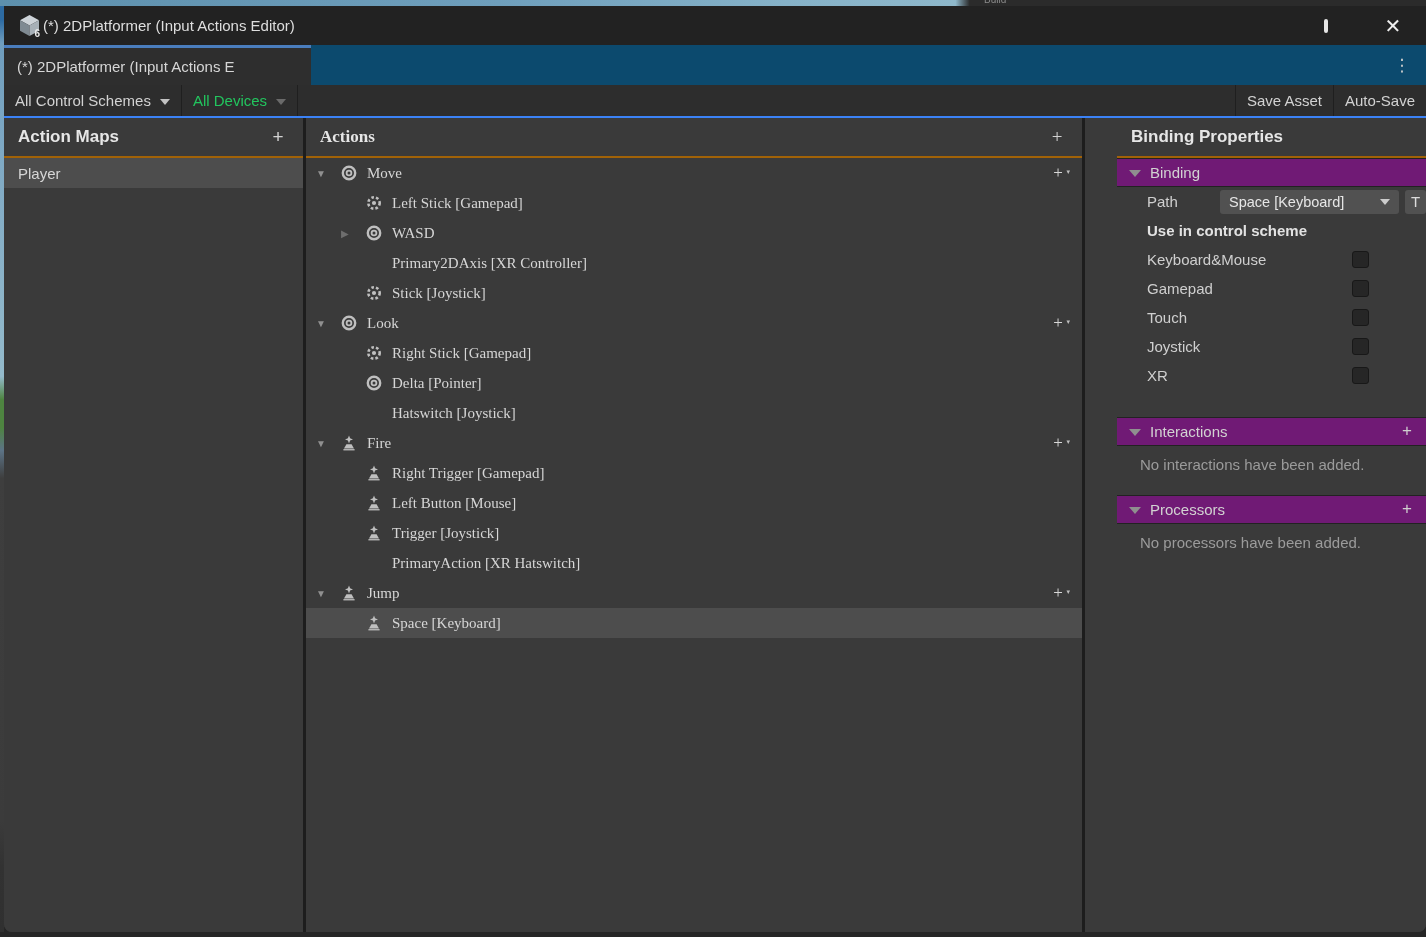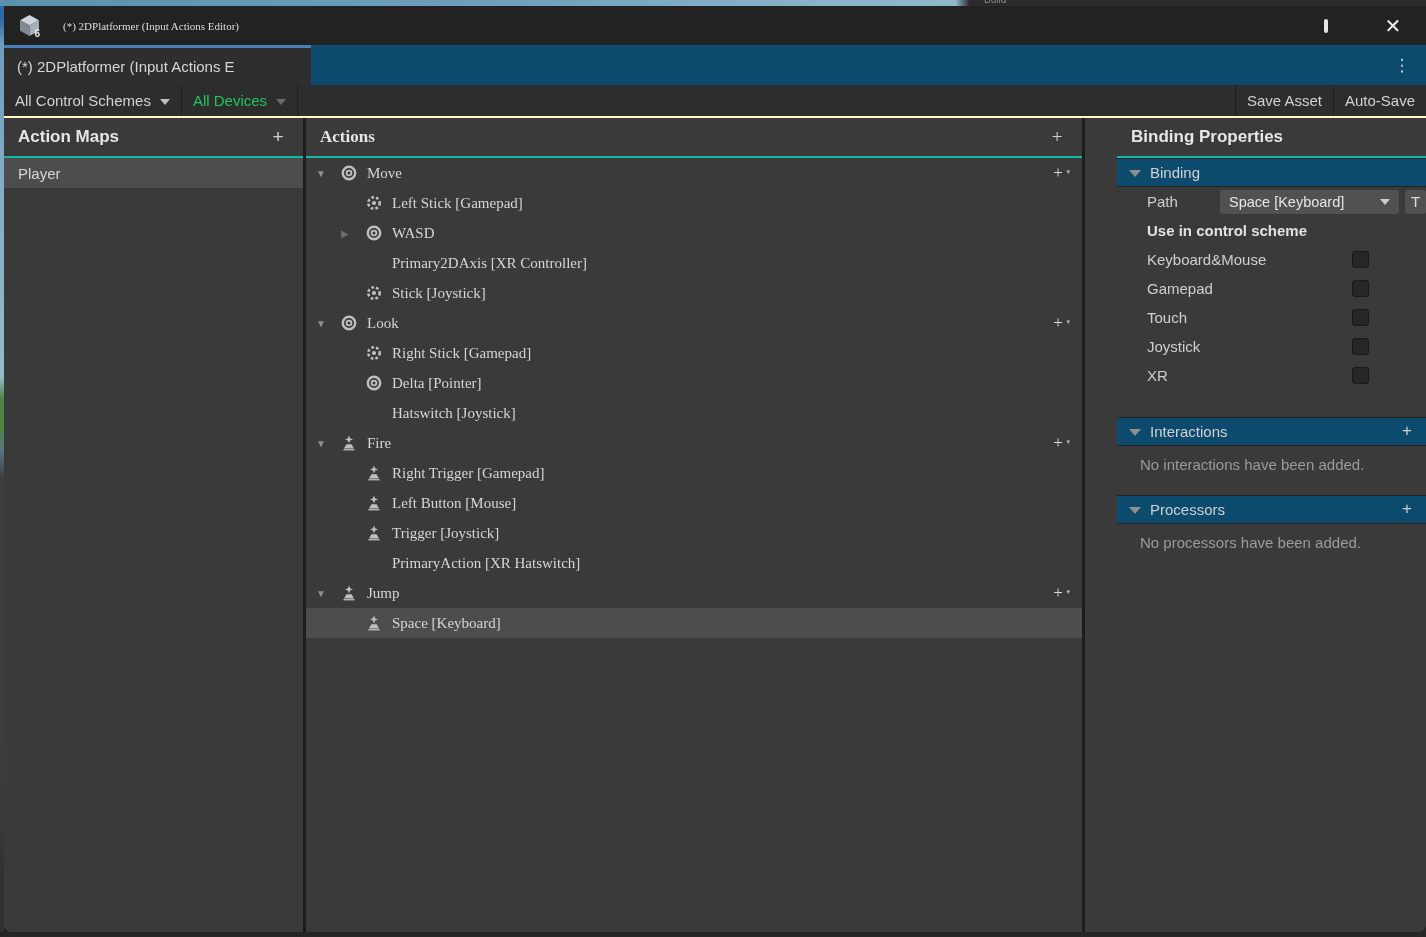--- a/index.html
+++ b/index.html
@@ -32,61 +32,61 @@
   
   .window {
     position:absolute; left:4px; top:6px; width:1422px; height:926px;
     background:#3a3a3a; border-radius:0 0 8px 8px; overflow:hidden;
     display:flex; flex-direction:column;
   }
 
   
   .titlebar { height:39px; background:#222222; display:flex; align-items:center; flex:none; }
   .app-icon { width:27px; height:27px; margin-left:12px; flex:none; }
-  .titlebar-title { margin-left:20px; font-size:11px; color:#dedede; white-space:nowrap;font-family:Liberation Serif, serif; }
+  .titlebar-title { margin-left:0; font-size:15px; color:#dedede; white-space:nowrap; }
   .win-controls { margin-left:auto; display:flex; align-items:center; height:100%; }
   .win-btn { width:46px; height:100%; display:flex; align-items:center; justify-content:center; }
   .win-min-glyph { width:15px; height:2px; background:#8f8f8f; margin-right:128px; }
   .win-max-glyph { width:14px; height:14px; border:2px solid #e6e6e6; border-radius:3px; margin-right:62px; }
   .win-close-glyph { font-size:20px; color:#efefef; line-height:1; margin-right:20px; }
 
   
   .tabrow { height:40px; background:#0c4a6e; position:relative; flex:none; }
   .doc-tab {
     position:absolute; left:0; top:0; width:307px; height:40px;
     background:#2e2e2e; border-top:3px solid #4a7dbd;
     display:flex; align-items:center; padding-left:13px;
     font-size:15px; color:#d6d6d6; white-space:nowrap; overflow:hidden;
   }
   .menu-dots { position:absolute; right:12px; top:8px; width:24px; height:24px;
     display:flex; align-items:center; justify-content:center;
     color:#cfcfcf; font-size:17px; letter-spacing:0; }
 
   
-  .toolbar { height:33px; background:#2d2d2d; border-bottom:2px solid #fef9c3;
+  .toolbar { height:33px; background:#2d2d2d; border-bottom:2px solid #3b82f6;
     display:flex; align-items:stretch; flex:none; }
   .tb-btn { display:flex; align-items:center; padding:0 11px; font-size:15px;
     color:#d2d2d2; border-right:1px solid #1f1f1f; white-space:nowrap; }
   .tb-btn.right { border-right:none; border-left:1px solid #1f1f1f; }
   .tb-btn.disabled { color:#22c55e; }
   .caret { width:0; height:0; border-left:5px solid transparent; border-right:5px solid transparent;
     border-top:6px solid #c2c2c2; margin-left:9px; margin-top:2px; }
   .tb-btn.disabled .caret { border-top-color:#6a6a6a; }
   .tb-spacer { flex:1; }
 
   
   .main { flex:1; display:flex; min-height:0; }
   .pane { display:flex; flex-direction:column; background:#3a3a3a; min-width:0; }
   .pane-left  { width:299px; flex:none; }
   .pane-mid   { flex:1;font-family:Liberation Serif, serif; }
   .pane-right { width:341px; flex:none;padding-left:32px; }
   .vdivider { width:3px; background:#1d1d1d; flex:none; }
 
   .pane-header { height:40px; flex:none; display:flex; align-items:center;
-    padding:0 14px; border-bottom:2px solid #14b8a6;
+    padding:0 14px; border-bottom:2px solid #a16207;
     font-size:17px; font-weight:bold; color:#e6e6e6; }
   .header-add { margin-left:auto; font-size:19px; font-weight:normal; color:#d2d2d2;
     width:22px; text-align:center; }
   .pane-body { flex:1; position:relative; overflow:hidden; }
 
   
   .map-row { height:30px; display:flex; align-items:center; padding-left:14px;
     font-size:15px; color:#d6d6d6; }
   .map-row.selected { background:#4d4d4d; }
 
@@ -100,21 +100,21 @@
   .expander.open   { color:#909090; }
   .expander.closed { color:#6e6e6e; }
   .tree-icon { width:18px; height:18px; flex:none; margin-right:9px; }
   .tree-icon svg { width:18px; height:18px; display:block; }
   .tree-label { white-space:nowrap; }
   .row-add { position:absolute; right:14px; top:4px; width:20px; height:22px;
     color:#d8d8d8; font-size:17px; text-align:center; line-height:22px; }
   .row-add i { position:absolute; right:-2px; bottom:1px; font-style:normal; font-size:7px; color:#bdbdbd; }
 
   
-  .section-header { height:29px; background:#0c4a6e; border-top:1px solid #222; border-bottom:1px solid #222;
+  .section-header { height:29px; background:#701a75; border-top:1px solid #222; border-bottom:1px solid #222;
     display:flex; align-items:center; padding:0 12px; position:relative;
     font-size:15px; color:#d2d2d2; }
   .section-header .tri { width:0; height:0; border-left:6px solid transparent; border-right:6px solid transparent;
     border-top:7px solid #8f8f8f; margin-right:9px; margin-top:1px; flex:none; }
   .section-add { position:absolute; right:14px; top:3px; font-size:17px; color:#cfcfcf; }
 
   .prop-row { height:29px; display:flex; align-items:center; padding-left:30px;
     font-size:15px; color:#cfcfcf; position:relative; }
   .prop-row .prop-label { width:73px; flex:none; }
   .dropdown { width:202px; height:24px; background:#515151; border-radius:3px;

